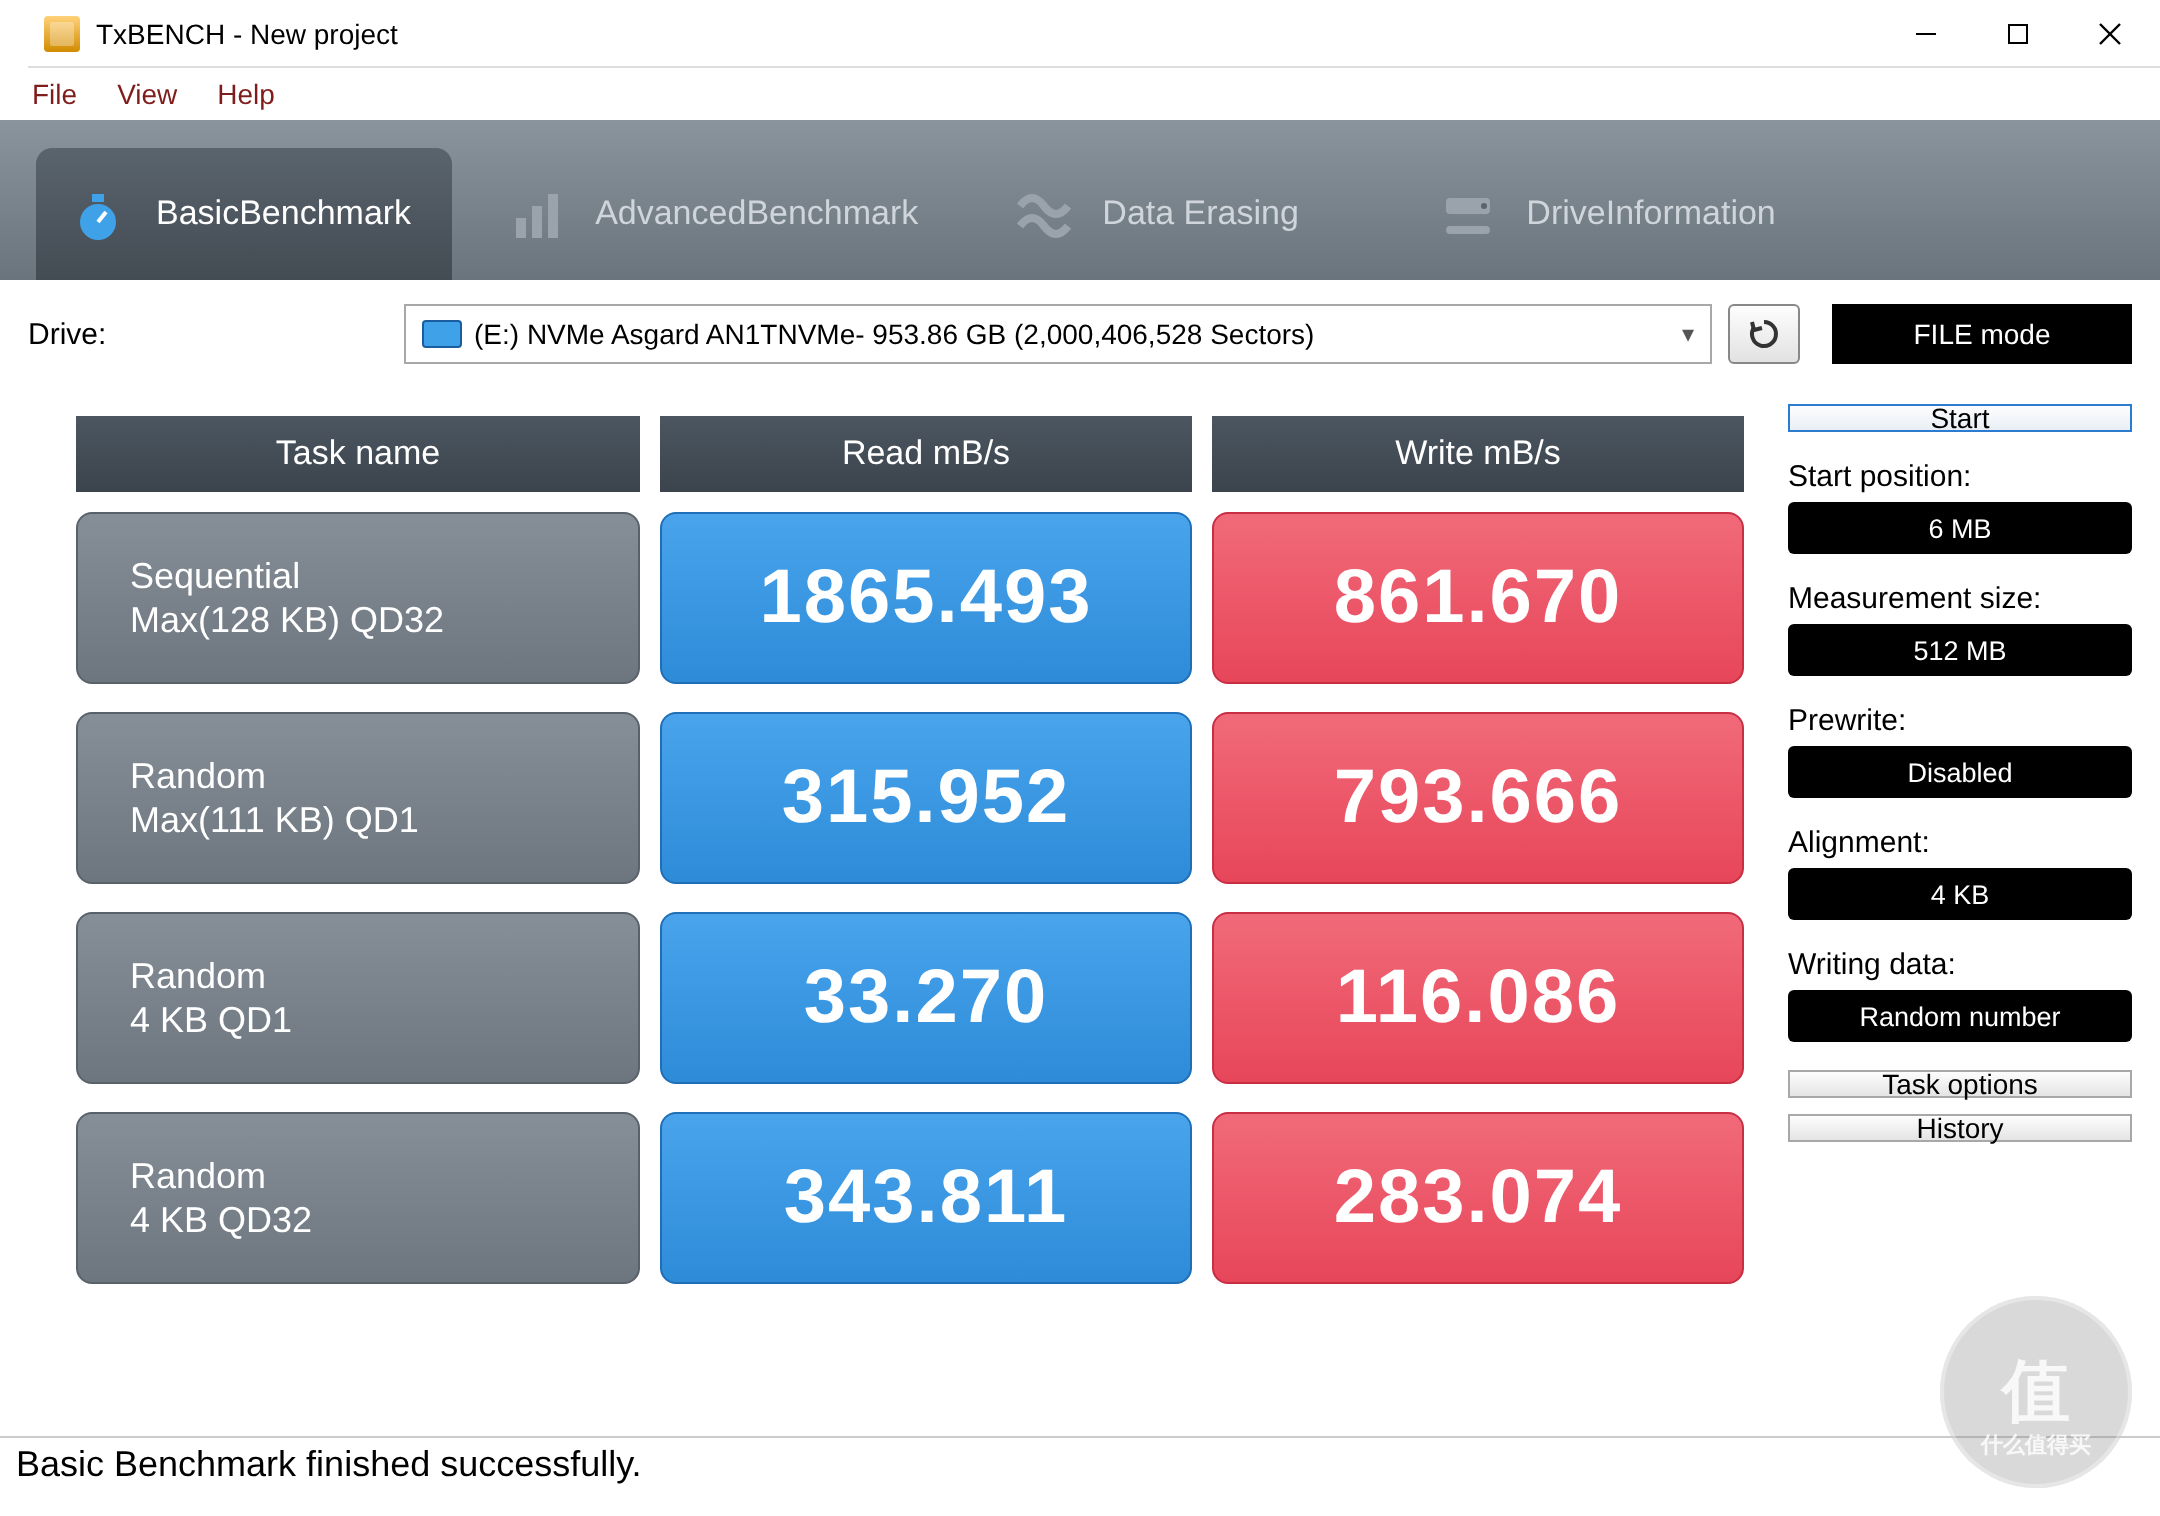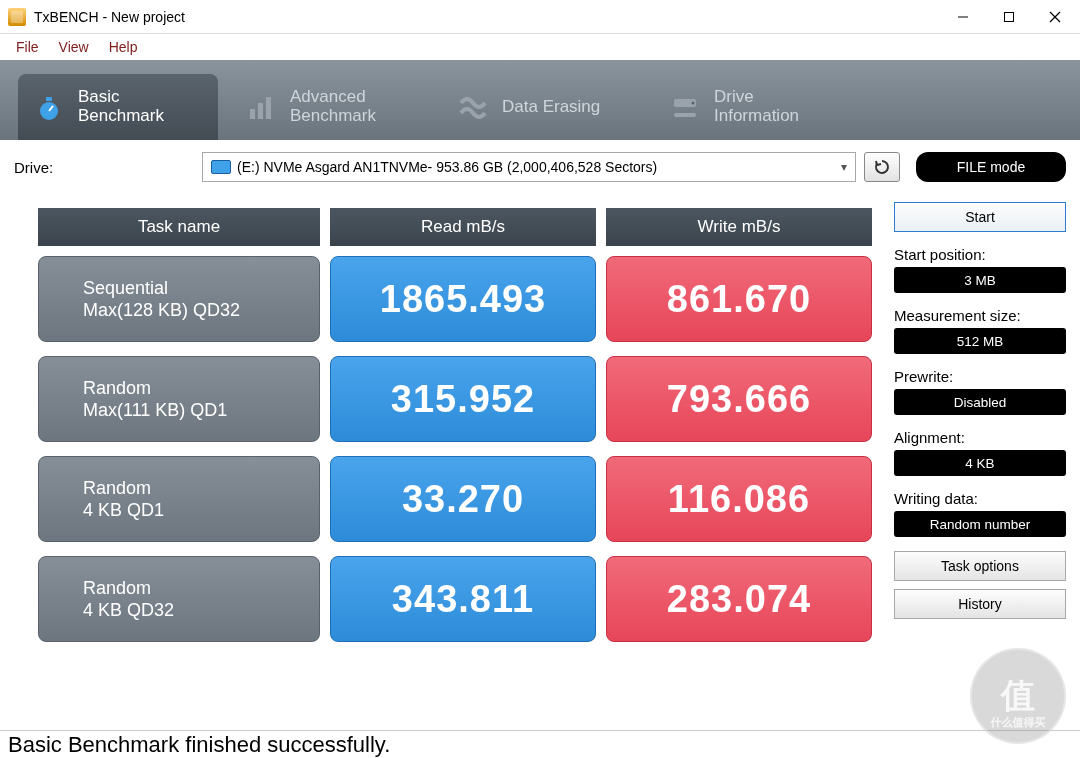--- a/index.html
+++ b/index.html
@@ -1,74 +1,74 @@
 <!DOCTYPE html>
 <html><head>
 <meta charset="utf-8">
 <style>
 * { box-sizing: border-box; margin: 0; padding: 0; font-family: "Segoe UI", Tahoma, sans-serif; }
 body { background: #fff; width: 1080px; height: 758px; overflow: hidden; }
 
 
-.titlebar { height: 34px; display: flex; align-items: center; padding: 0 2px 0 8px; border-bottom: 1px solid #ddd; }
+.titlebar { height: 34px; display: flex; align-items: center; padding: 0 2px 0 8px; border-bottom: 1px solid #ddd; margin-left: 14px; }
 .titlebar .app-icon { width: 18px; height: 18px; margin-right: 8px; background: linear-gradient(#ffd27a,#d18b00); border-radius: 2px; position: relative; }
 .titlebar .app-icon::after{content:"";position:absolute;inset:3px;background:#fff;border-radius:1px;opacity:.3}
 .titlebar .title { font-size: 14px; color: #000; }
 .titlebar .win-controls { margin-left: auto; display: flex; }
 .titlebar .win-btn { width: 46px; height: 30px; display:flex; align-items:center; justify-content:center; font-size:14px; color:#000; }
 
 
 .menubar { height: 26px; display:flex; align-items:center; padding: 0 6px; font-size:14px; color:#7f1d1d; }
 .menubar span { padding: 2px 10px; }
 
 
 .tabstrip { height: 80px; background: linear-gradient(#8a949c,#6a747c); display:flex; align-items:stretch; padding: 14px 18px 0 18px; gap:12px; }
 .tab { flex: 0 0 auto; min-width: 200px; padding: 10px 20px 10px 14px; border-radius: 8px 8px 0 0; display:flex; align-items:center; gap:12px; color:#cfd5db; cursor:pointer; }
 .tab.active { background: linear-gradient(#5a646d,#434b53); color:#fff; }
 .tab .ticon { width:34px; height:34px; display:flex; align-items:center; justify-content:center; }
-.tab .tlabels { display:flex; flex-direction:column; font-size:17px; line-height:1.1; }
+.tab .tlabels { display:flex; font-size:17px; line-height:1.1; }
 .tab .tlabels span:first-child{font-size:17px;}
 .tab .tlabels span:last-child{font-size:17px;}
 
 
 .drive-row { padding: 12px 14px 6px 14px; display:flex; align-items:center; gap:8px; font-size:15px; }
 .drive-row .lbl { width: 140px; color:#000; }
 .drive-select { flex:1; height:30px; border:1px solid #a8a8a8; background:#fff; display:flex; align-items:center; padding:0 8px; font-size:14px; position:relative;margin-left:40px; }
 .drive-select .disk-icon{width:20px;height:14px;margin-right:6px;background:#3fa2e8;border:1px solid #1b5ea0;border-radius:2px;display:inline-block}
 .drive-select .chev { margin-left:auto; font-size:12px; color:#555; }
 .refresh-btn { width:36px; height:30px; border:1px solid #888; background:linear-gradient(#fefefe,#e2e2e2); display:flex;align-items:center;justify-content:center; border-radius:3px; }
-.file-mode-btn { width:150px; height:30px; background:#000; color:#fff; font-size:14px; display:flex; align-items:center; justify-content:center; border-radius:12px; margin-left:8px; }
+.file-mode-btn { width:150px; height:30px; background:#000; color:#fff; font-size:14px; display:flex; align-items:center; justify-content:center; border-radius:0; margin-left:8px; }
 
 
 .main { display:flex; padding: 0 14px 0 14px; gap:12px; }
 .results { flex:1; padding: 20px 10px 0 24px; }
 .side { width: 172px; padding-top: 14px; font-size:14.5px; color:#000; }
 
 
 .res-header { display:flex; gap:10px; margin-bottom:10px; }
 .res-header .cell { flex:1; height:38px; background:linear-gradient(#4c5660,#3b444d); color:#fff; display:flex; align-items:center; justify-content:center; font-size:17px; border-radius:0; }
 .res-header .cell.name{flex:0 0 282px}
 
 
 .res-row { display:flex; gap:10px; margin-bottom:14px; }
 .res-row .cell { flex:1; height:86px; border-radius:8px; display:flex; align-items:center; justify-content:center; }
-.res-row .name { flex:0 0 282px; background:linear-gradient(#868e97,#6d767f); color:#fff; flex-direction:column; align-items:flex-start; padding-left:44px; justify-content:center; border:1px solid #59626b; font-size:18px; line-height:1.25; }
+.res-row .name { flex:0 0 282px; background:linear-gradient(#868e97,#6d767f); color:#fff; flex-direction:column; align-items:flex-start; padding-left:26px; justify-content:center; border:1px solid #59626b; font-size:18px; line-height:1.25; }
 .res-row .name small{font-size:18px;font-weight:normal}
 .res-row .read { background:linear-gradient(#49a4ec,#2d8bd8); border:1px solid #1f6fb8; color:#fff; font-size:38px; font-weight:bold; letter-spacing:1px; font-family: Arial, sans-serif; }
 .res-row .write { background:linear-gradient(#f16a79,#e74659); border:1px solid #c82f43; color:#fff; font-size:38px; font-weight:bold; letter-spacing:1px; font-family: Arial, sans-serif; }
 
 
-.side-btn { width:100%; height:30px; border:1px solid #2b7bd0; background:linear-gradient(#fdfdfd,#e9eff5); font-size:14px; display:flex;align-items:center;justify-content:center; margin-bottom:14px; }
+.side-btn { width:100%; height:14px; border:1px solid #2b7bd0; background:linear-gradient(#fdfdfd,#e9eff5); font-size:14px; display:flex;align-items:center;justify-content:center; margin-bottom:14px; }
 .side-btn.plain { border:1px solid #a8a8a8; background:linear-gradient(#fdfdfd,#e4e4e4); margin-bottom:8px; }
 .side .group { margin-bottom:14px; }
 .side .glabel { font-size:15px; margin-bottom:4px; }
 .side .gval { background:#000; color:#fff; height:26px; display:flex; align-items:center; justify-content:center; font-size:13.5px; border-radius:3px; }
 
 
-.status { position:absolute; bottom:0; left:0; right:0; height:28px; padding:0 8px; font-size:22px; border-top:1px solid #ccc; display:flex; align-items:center; }
+.status { position:absolute; bottom:12px; left:0; right:0; height:28px; padding:0 8px; font-size:18px; border-top:1px solid #ccc; display:flex; align-items:center; }
 
 
 .watermark { position:absolute; right:14px; bottom:14px; width:96px; height:96px; border-radius:50%; background:rgba(120,120,120,.28); display:flex; align-items:center; justify-content:center; color:rgba(255,255,255,.8); font-size:34px; font-weight:bold; }
 .watermark .ring{position:absolute;inset:0;border:2px solid rgba(255,255,255,.35);border-radius:50%}
 .watermark .txt{position:absolute;bottom:14px;font-size:11px;color:rgba(255,255,255,.8)}
 
 svg { display:block }
 </style>
 </head>
 <body>
@@ -213,21 +213,21 @@
       <div class="cell read">343.811</div>
       <div class="cell write">283.074</div>
     </div>
   </div>
 
   <div class="side">
     <div class="side-btn">Start</div>
 
     <div class="group">
       <div class="glabel">Start position:</div>
-      <div class="gval">3 MB</div>
+      <div class="gval">6 MB</div>
     </div>
     <div class="group">
       <div class="glabel">Measurement size:</div>
       <div class="gval">512 MB</div>
     </div>
     <div class="group">
       <div class="glabel">Prewrite:</div>
       <div class="gval">Disabled</div>
     </div>
     <div class="group">

